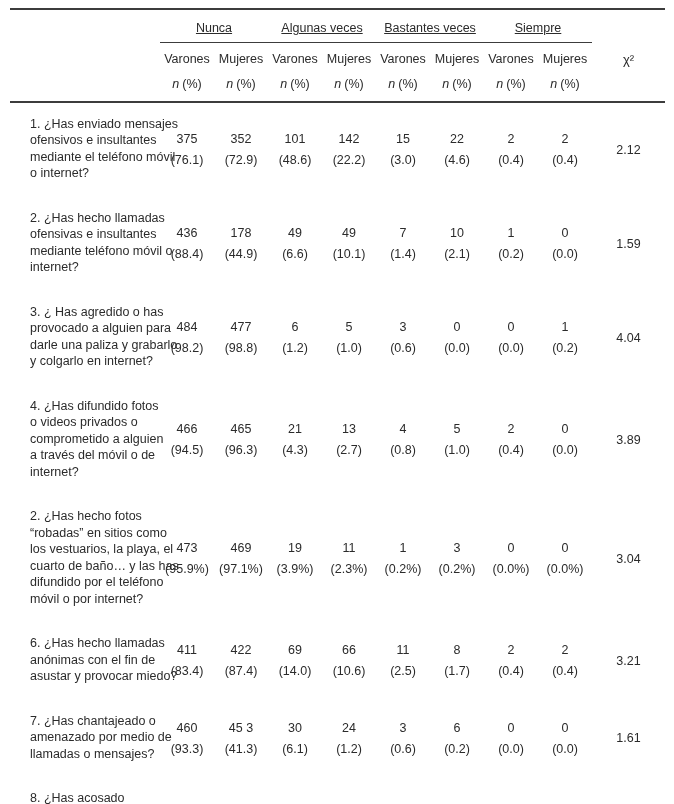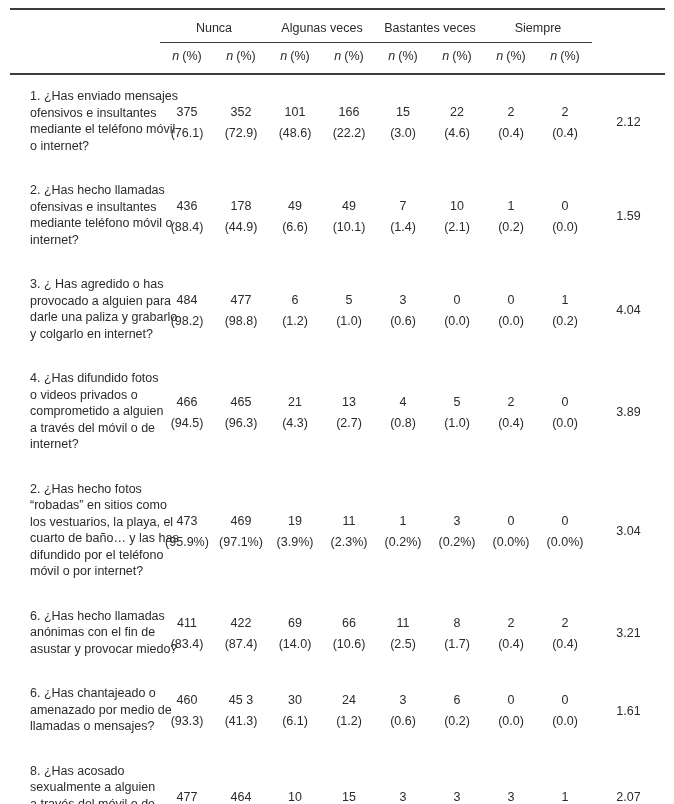--- a/index.html
+++ b/index.html
@@ -28,21 +28,21 @@
   col.dcol  { width: 54px;  }
   col.chicol{ width: 73px;  }
 
   thead th {
     font-weight: normal;
     font-size: 12.5px;
     text-align: center;
     vertical-align: middle;
   }
   tr.grow th { padding: 11px 0 7px 0; }
-  tr.grow th.grp { border-bottom: 1.5px solid #3c3c3c; }
+  tr.grow th.grp { border-bottom: 1.5px solid #3c3c3c; text-decoration: underline; }
   tr.srow th { padding: 9px 0 4px 0; }
   tr.nrow th { padding: 6px 0 10px 0; border-bottom: 2px solid #3c3c3c; }
   .nit { font-style: italic; }
   .npct { margin-left: 3px; }
   th.chih { font-size: 13px; }
 
   tbody td {
     vertical-align: middle;
     font-size: 12.5px;
   }
@@ -76,20 +76,32 @@
     </colgroup>
     <thead>
       <tr class="grow">
         <th></th>
         <th class="grp" colspan="2">Nunca</th>
         <th class="grp" colspan="2">Algunas veces</th>
         <th class="grp" colspan="2">Bastantes veces</th>
         <th class="grp" colspan="2">Siempre</th>
         <th></th>
       </tr>
+      <tr class="srow">
+        <th></th>
+        <th>Varones</th>
+        <th>Mujeres</th>
+        <th>Varones</th>
+        <th>Mujeres</th>
+        <th>Varones</th>
+        <th>Mujeres</th>
+        <th>Varones</th>
+        <th>Mujeres</th>
+        <th class="chih">χ²</th>
+      </tr>
       <tr class="nrow">
         <th></th>
         <th><span class="nit">n</span><span class="npct">(%)</span></th>
         <th><span class="nit">n</span><span class="npct">(%)</span></th>
         <th><span class="nit">n</span><span class="npct">(%)</span></th>
         <th><span class="nit">n</span><span class="npct">(%)</span></th>
         <th><span class="nit">n</span><span class="npct">(%)</span></th>
         <th><span class="nit">n</span><span class="npct">(%)</span></th>
         <th><span class="nit">n</span><span class="npct">(%)</span></th>
         <th><span class="nit">n</span><span class="npct">(%)</span></th>
@@ -108,21 +120,21 @@
           </td>
           <td class="c">
             <div>352</div>
             <div>(72.9)</div>
           </td>
           <td class="c">
             <div>101</div>
             <div>(48.6)</div>
           </td>
           <td class="c">
-            <div>166</div>
+            <div>142</div>
             <div>(22.2)</div>
           </td>
           <td class="c">
             <div>15</div>
             <div>(3.0)</div>
           </td>
           <td class="c">
             <div>22</div>
             <div>(4.6)</div>
           </td>
@@ -327,21 +339,21 @@
             <div>2</div>
             <div>(0.4)</div>
           </td>
           <td class="c">
             <div>2</div>
             <div>(0.4)</div>
           </td>
           <td class="chi">3.21</td>
         </tr>
         <tr>
-          <td class="q">6. ¿Has chantajeado o
+          <td class="q">7. ¿Has chantajeado o
 amenazado por medio de
 llamadas o mensajes?</td>
           <td class="c">
             <div>460</div>
             <div>(93.3)</div>
           </td>
           <td class="c">
             <div>45 3</div>
             <div>(41.3)</div>
           </td>

